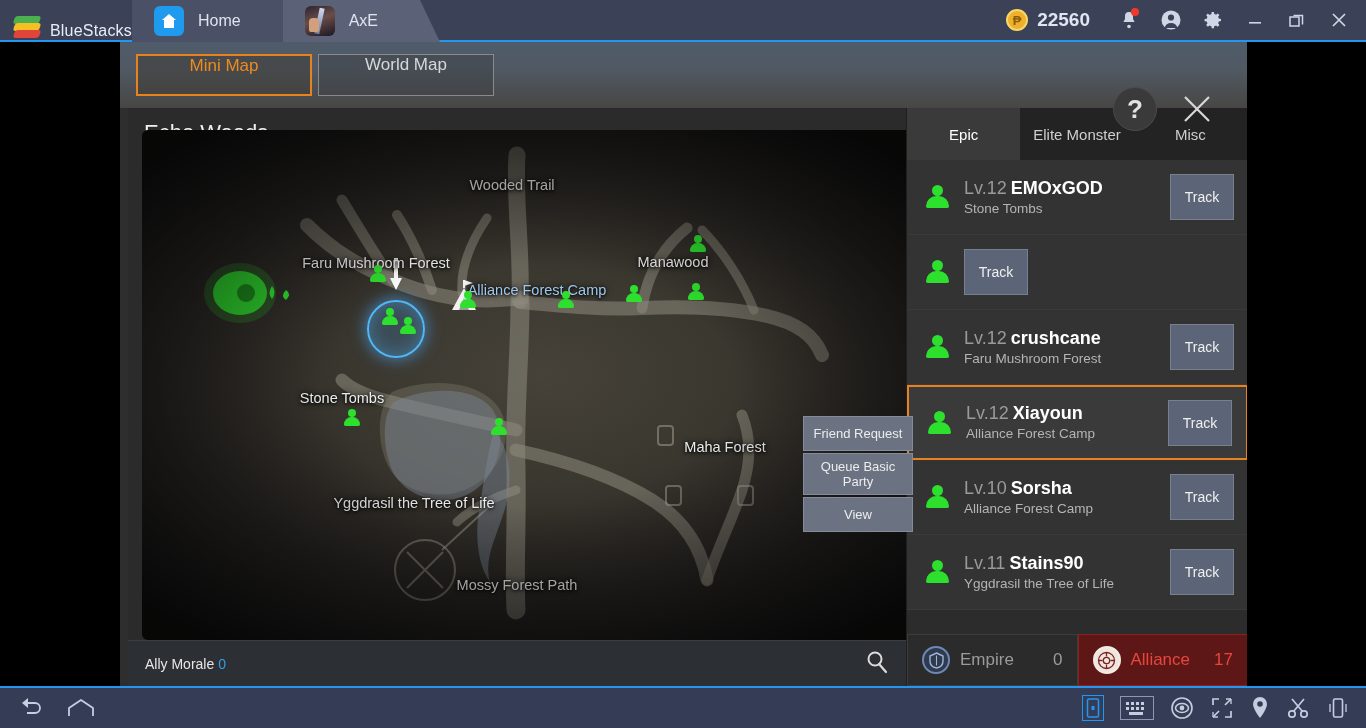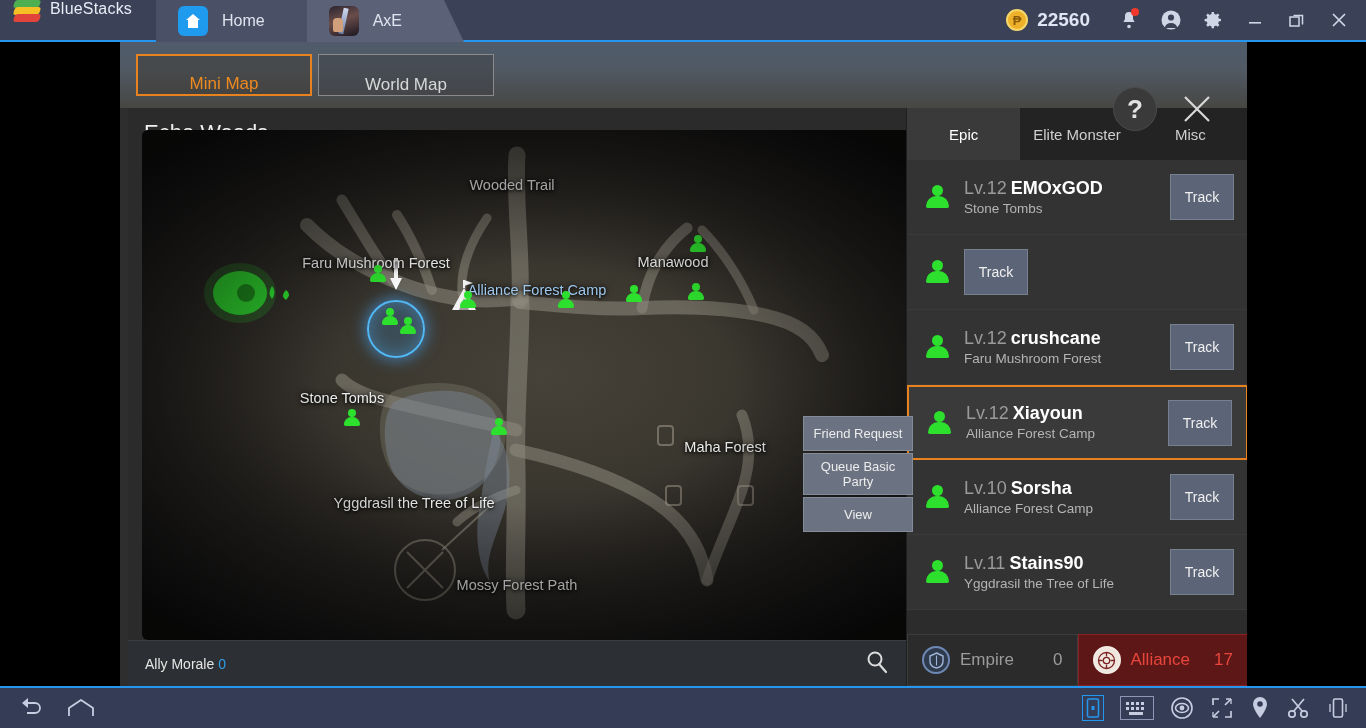--- a/index.html
+++ b/index.html
@@ -5,21 +5,21 @@
   * { margin:0; padding:0; box-sizing:border-box; }
   html,body { width:1366px; height:728px; overflow:hidden; background:#000; }
   body { font-family:"Liberation Sans", sans-serif; -webkit-font-smoothing:antialiased; }
 
   
   #titlebar{
     position:absolute; left:0; top:0; width:1366px; height:42px;
     background:#3b4258; display:flex; align-items:stretch;
     border-bottom:2px solid #2596ef;
   }
-  #bs-brand{ width:156px; display:flex; align-items:flex-start; gap:10px; padding-left:14px; }
+  #bs-brand{ width:132px; display:flex; align-items:flex-end; gap:10px; padding-left:14px; }
   .bs-logo{ width:26px; height:24px; position:relative; }
   .bs-logo i{ position:absolute; left:0; width:26px; height:8px; border-radius:3px; display:block; }
   .bs-logo i:nth-child(1){ top:0; background:#4caf50; transform:skewX(-18deg); }
   .bs-logo i:nth-child(2){ top:7px; background:#f5c024; transform:skewX(-18deg); }
   .bs-logo i:nth-child(3){ top:14px; background:#e0443b; transform:skewX(-18deg); }
   #bs-brand span{ color:#e8ecf5; font-size:16px; letter-spacing:.2px; }
 
   .bs-tab{ position:relative; display:flex; align-items:center; gap:14px;
            padding:0 42px 0 22px; height:42px; color:#dfe4ee; font-size:16px; }
   .bs-tab.active{ background:#5b6278; }
@@ -51,21 +51,21 @@
   #screen{ position:absolute; left:0; top:42px; width:1366px; height:644px; background:#000; }
   #game{ position:absolute; left:120px; top:0; width:1127px; height:644px;
          background:#2e2e2e; overflow:hidden; }
 
   
   #gheader{ position:absolute; left:0; top:0; width:1127px; height:66px;
             background:linear-gradient(180deg,#4c5563 0%,#515963 40%,#4a4a48 100%); }
   #gheader::after{ content:""; position:absolute; left:0; top:0; width:100%; height:100%;
                    background:linear-gradient(180deg,rgba(90,110,130,.25),rgba(60,55,50,.2)); }
   .maptab{ position:absolute; top:12px; height:42px; border:1px solid #8a8a8a;
-           display:flex; align-items:flex-end; justify-content:center;
+           display:flex; align-items:flex-start; justify-content:center;
            font-size:17px; color:#d7d7d7; background:rgba(60,62,66,.45); z-index:3; }
   #tab-mini{ left:16px; width:176px; border:2px solid #e8821e; color:#ef8a1f; background:rgba(62,58,52,.5); }
   #tab-world{ left:198px; width:176px; }
 
   #help-btn{ position:absolute; right:90px; top:45px; width:44px; height:44px; border-radius:50%;
              background:#3a3a3a; border:1px solid #4a4a4a; color:#e2e2e2; font-size:26px;
              display:flex; align-items:center; justify-content:center; font-weight:bold; z-index:4;}
   #close-btn{ position:absolute; right:30px; top:47px; width:40px; height:40px; color:#d8d8d8; z-index:4;}
 
   

